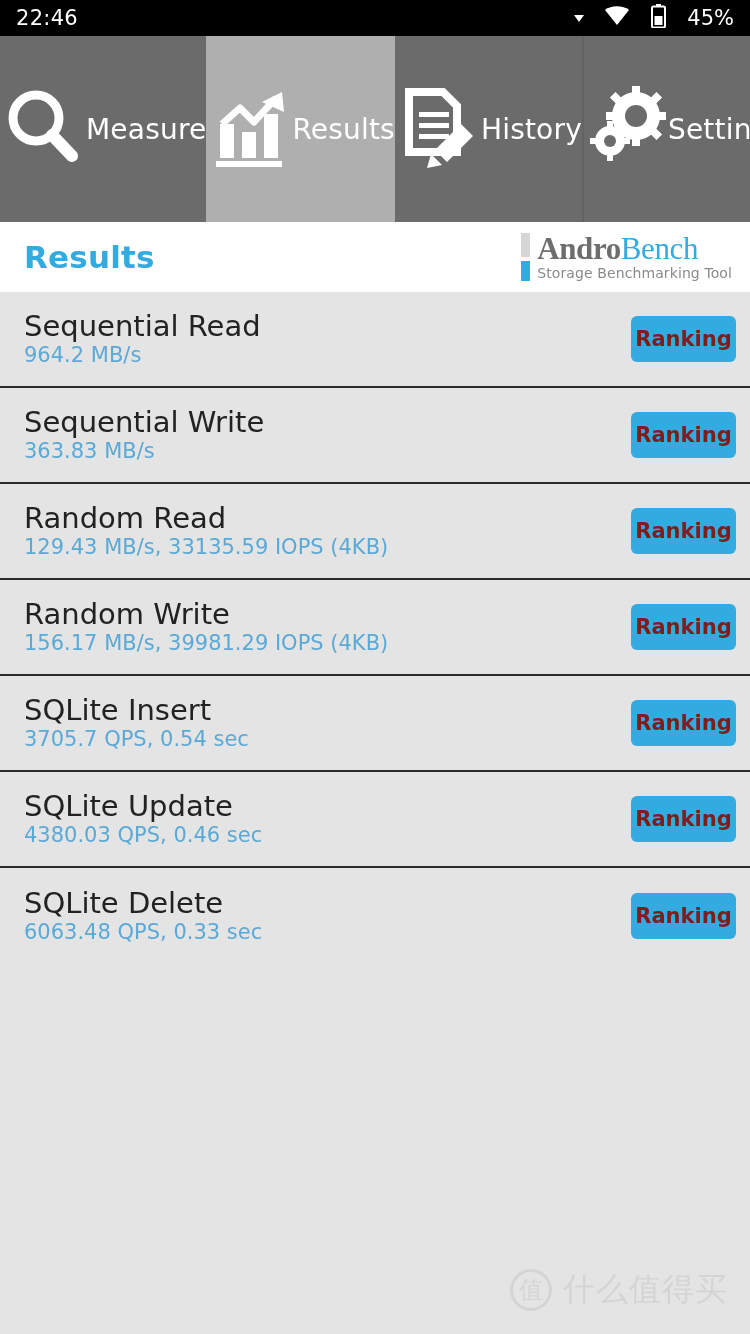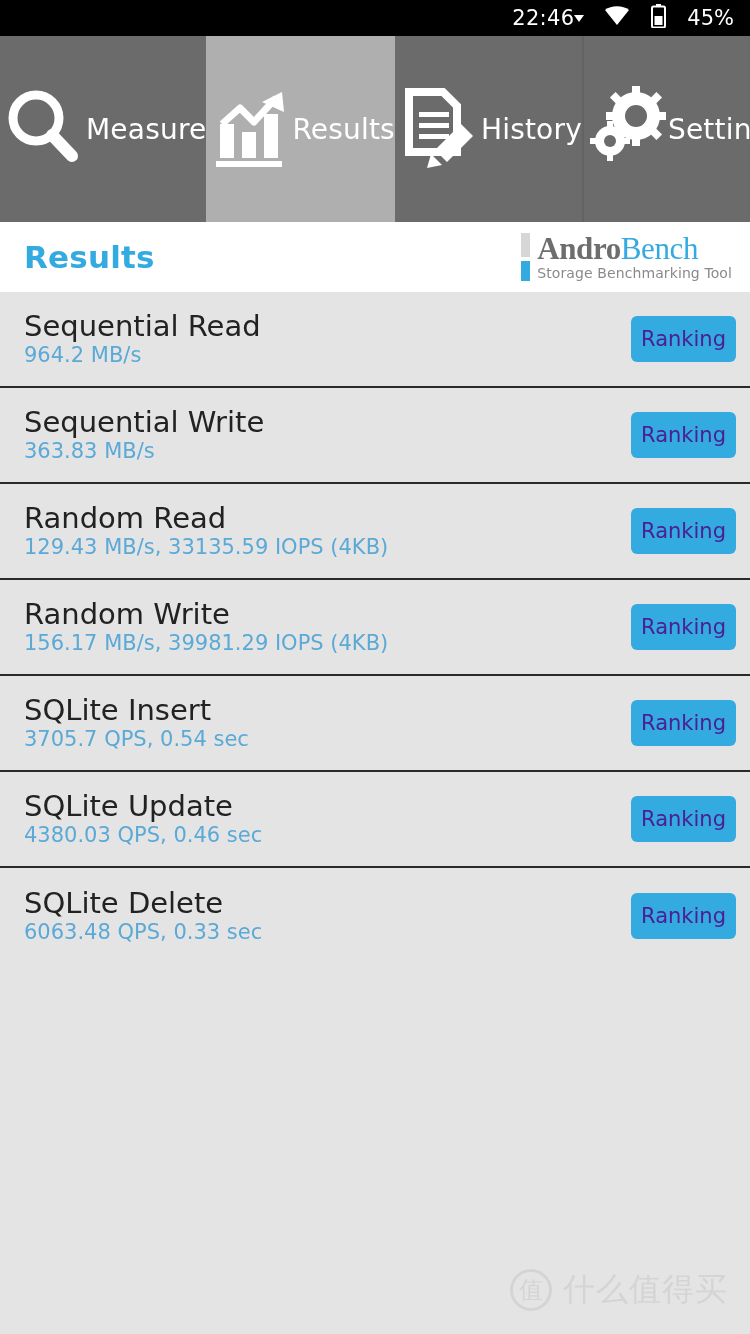--- a/index.html
+++ b/index.html
@@ -15,21 +15,21 @@
     position: relative;
   }
 
   
   .statusbar {
     height: 36px;
     background: #000000;
     color: #ffffff;
     display: flex;
     align-items: center;
-    justify-content: flex-end;
+    justify-content: space-between;
     padding: 0 16px;
     box-sizing: border-box;
   }
   .status-time {
     font-size: 21px;
     letter-spacing: .3px;
     font-family: "DejaVu Sans", sans-serif;
   }
   .status-right {
     display: flex;
@@ -176,23 +176,23 @@
     color: #5aa9d6;
     font-family: "DejaVu Sans", sans-serif;
     line-height: 1.15;
   }
   .ranking-btn {
     width: 105px;
     height: 46px;
     background: #33aae0;
     border: none;
     border-radius: 6px;
-    color: #4c1d95;
+    color: #7f1d1d;
     font-size: 21px;
-    font-weight: normal;
+    font-weight: bold;
     font-family: "DejaVu Sans", sans-serif;
     display: flex;
     align-items: center;
     justify-content: center;
     cursor: pointer;
     padding: 0;
     flex: 0 0 auto;
   }
 
   

